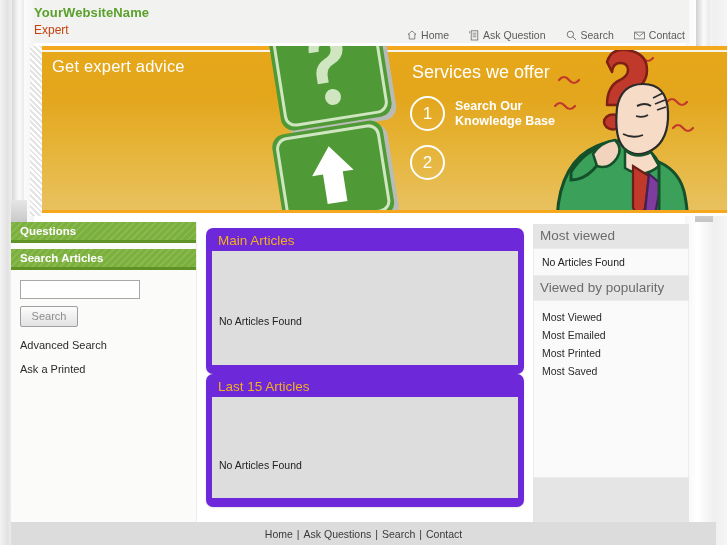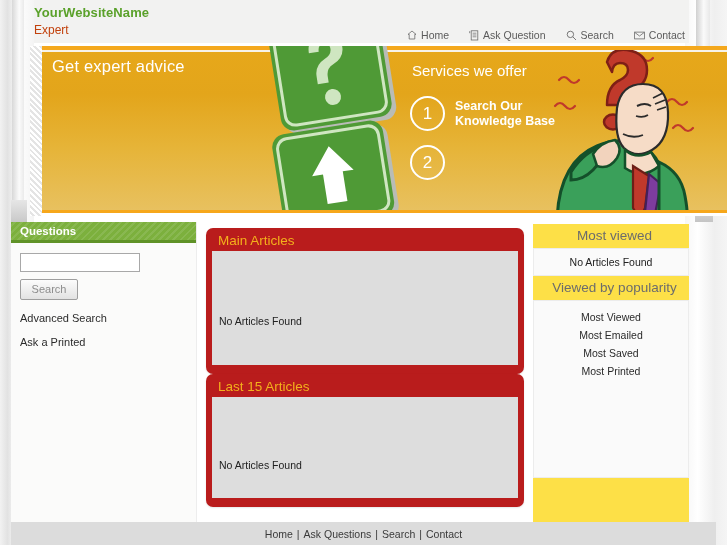--- a/index.html
+++ b/index.html
@@ -89,21 +89,21 @@
   .banner-top-rule2 { position: absolute; left: 0; top: 4px; width: 100%; height: 2px; background: #f7f3e8; }
   .banner-bot-rule { position: absolute; left: 0; bottom: 3px; width: 100%; height: 3px; background: #f6a71b; }
   .banner-bot-rule2 { position: absolute; left: 0; bottom: 0; width: 100%; height: 3px; background: #ffffff; }
 
   .banner-headline {
     position: absolute; left: 10px; top: 11px;
     font-size: 16.5px; color: #ffffff; font-weight: normal; letter-spacing: .2px;
   }
   .services-title {
     position: absolute; left: 370px; top: 16px;
-    font-size: 15px; color: #ffffff;
+    font-size: 18px; color: #ffffff;
   }
   .service-row {
     position: absolute; display: flex; align-items: center; gap: 10px;
   }
   .service-row.r1 { left: 368px; top: 50px; }
   .service-row.r2 { left: 368px; top: 99px; }
   .svc-num {
     width: 31px; height: 31px; border: 2px solid #ffffff; border-radius: 50%;
     color: #ffffff; font-size: 17px; display: flex; align-items: center; justify-content: center;
     flex: 0 0 auto;
@@ -149,42 +149,41 @@
   .side-link {
     margin-top: 12px; font-size: 11px; color: #2b2b2b;
   }
   .side-link:first-of-type { margin-top: 16px; }
 
   
   .col-center {
     position: absolute; left: 206px; top: 228px; width: 318px; height: 288px;
   }
   .article-card {
-    background: #b91c1c; border-radius: 7px;
+    background: #6d28d9; border-radius: 7px;
     box-shadow: 0 1px 2px rgba(0,0,0,.10);
     padding: 4px 6px 6px 6px; box-sizing: border-box;
   }
   .article-card.first { height: 146px; }
   .article-card.second { height: 133px; }
   .card-title { font-size: 13.5px; color: #f3b01c; padding: 1px 0 3px 6px; }
   .card-body {
     background: #dddddd; height: calc(100% - 22px);
     position: relative;
   }
   .card-body .empty-msg {
     position: absolute; left: 7px; font-size: 10.5px; color: #222222;
   }
   .article-card.first .card-body .empty-msg { top: 64px; }
   .article-card.second .card-body .empty-msg { top: 62px; }
 
   
   .col-right {
     position: absolute; left: 533px; top: 224px; width: 156px; height: 298px;
-    background: #fde047;
-    text-align: center;
+    background: #e5e5e5;
   }
   .rs-head {
     font-size: 13.5px; color: #6c6c6c; padding: 4px 0 5px 7px;
   }
   .rs-box {
     border: 1px solid #ececec; background: #fafafa;
     padding: 7px 8px 7px 8px;
   }
   .rs-empty { font-size: 10.5px; color: #222222; }
   .rs-link { font-size: 10.5px; color: #2b2b2b; padding: 3px 0; }
@@ -327,20 +326,21 @@
       <path d="M112 124 l12 10 l-6 30 q-6 8 -10 -2 z" fill="#7d3c9e" stroke="#44205a" stroke-width="2.2"></path>
       <path d="M122 112 q22 10 26 34 q3 16 2 24 h-28 z" fill="#3aa05a" stroke="#14502a" stroke-width="3"></path>
     </svg>
 
     <div class="banner-bot-rule"></div>
     <div class="banner-bot-rule2"></div>
   </div>
 
   <div class="col-left">
     <div class="panel-head">Questions</div>
+    <div class="panel-head second">Search Articles</div>
     <div class="search-area">
       <input class="search-input" type="text" placeholder="" style="">
       <div class="search-btn">Search</div>
       <div class="side-link">Advanced Search</div>
       <div class="side-link">Ask a Printed</div>
     </div>
   </div>
 
   <div class="col-center">
     <div class="article-card first">
@@ -359,22 +359,22 @@
 
   <div class="col-right">
     <div class="rs-head">Most viewed</div>
     <div class="rs-box">
       <div class="rs-empty">No Articles Found</div>
     </div>
     <div class="rs-head">Viewed by popularity</div>
     <div class="rs-box" style="height:178px;box-sizing:border-box;">
       <div class="rs-link">Most Viewed</div>
       <div class="rs-link">Most Emailed</div>
+      <div class="rs-link">Most Printed</div>
       <div class="rs-link">Most Saved</div>
-      <div class="rs-link">Most Printed</div>
     </div>
   </div>
 
   <div class="footer">
     <div class="footer-links">
       <span>Home</span><span>|</span><span>Ask Questions</span><span>|</span><span>Search</span><span>|</span><span>Contact</span>
     </div>
   </div>
 
 </div>

